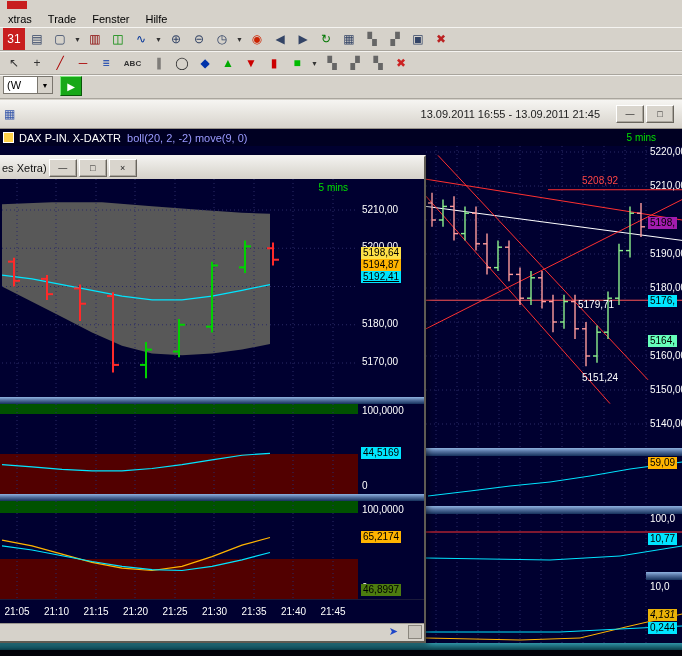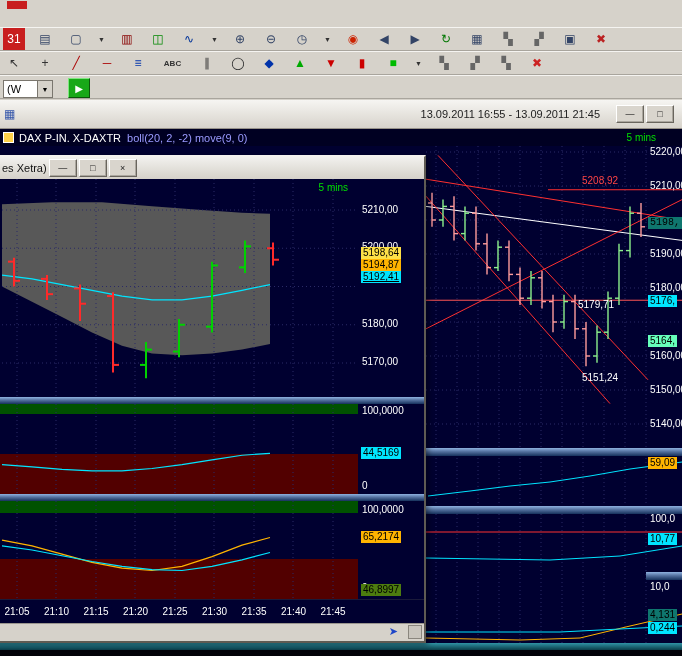--- a/index.html
+++ b/index.html
@@ -2,21 +2,21 @@
 <html><head>
 <meta charset="utf-8">
 <style>
   html,body{margin:0;padding:0}
   body{width:682px;height:656px;position:relative;overflow:hidden;background:#d6d2ca;
        font-family:"Liberation Sans",sans-serif;-webkit-font-smoothing:none}
   .top-area{position:absolute;top:0;left:0;width:682px;height:100px;background:#d6d2ca}
   .red-block{position:absolute;top:1px;left:7px;width:20px;height:8px;background:#c81e1e}
   .menu-bar{position:absolute;top:10px;left:0;width:100%;height:17px;display:flex;align-items:center;font-size:11px;color:#000}
   .menu-item{padding:1px 8px;cursor:default}
-  .toolbar{position:absolute;left:0;width:100%;height:24px;display:flex;align-items:flex-end;gap:9px;padding:0 3px;
+  .toolbar{position:absolute;left:0;width:100%;height:24px;display:flex;align-items:flex-start;gap:1px;padding:0 3px;
            border-top:1px solid #f5f4f1;border-bottom:1px solid #a9a59d;box-sizing:border-box}
   .tb1{top:27px}.tb2{top:51px}.tb3{top:75px}
   .icon-btn{width:20px;height:20px;display:flex;align-items:center;justify-content:center;font-size:12px;
             border:1px solid transparent;cursor:pointer;flex:none}
   .icon-btn.sm{width:9px;font-size:7px}
   .icon-btn.wide{width:27px;font-size:8px;font-weight:bold}
   .combo{width:50px;height:18px;background:#fff;border:1px solid #7a766e;display:flex;align-items:center;
          font-size:11px;padding-left:3px;box-sizing:border-box;cursor:pointer}
   .combo-arrow{margin-left:auto;width:14px;height:16px;background:#d6d2ca;border-left:1px solid #7a766e;
                font-size:7px;display:flex;align-items:center;justify-content:center}
@@ -63,20 +63,26 @@
   .time-label{position:absolute;top:6px;width:30px;text-align:center;color:#fff;font-size:10px}
   .cw-bottom{height:18px;background:#d6d2ca;position:relative;box-sizing:border-box;border-top:1px solid #9a968e}
   .pointer-btn{position:absolute;right:26px;top:1px;color:#1e46c8;font-size:11px;cursor:pointer}
   .corner-box{position:absolute;right:2px;bottom:2px;width:12px;height:12px;background:#c9c5bd;border:1px solid #8a867e}
 </style>
 </head>
 <body>
 
 <div class="top-area">
   <div class="red-block"></div>
+  <div class="menu-bar">
+      <div class="menu-item">xtras</div>
+      <div class="menu-item">Trade</div>
+      <div class="menu-item">Fenster</div>
+      <div class="menu-item">Hilfe</div>
+    </div>
   <div class="toolbar tb1">
       <div class="icon-btn" style="color: rgb(255, 255, 255); background: rgb(200, 30, 30);">31</div>
       <div class="icon-btn" style="color: rgb(51, 68, 102);">▤</div>
       <div class="icon-btn" style="color: rgb(51, 68, 102);">▢</div>
       <div class="icon-btn sm" style="color: rgb(51, 51, 51);">▼</div>
       <div class="icon-btn" style="color: rgb(136, 0, 0);">▥</div>
       <div class="icon-btn" style="color: rgb(0, 136, 0);">◫</div>
       <div class="icon-btn" style="color: rgb(0, 51, 153);">∿</div>
       <div class="icon-btn sm" style="color: rgb(51, 51, 51);">▼</div>
       <div class="icon-btn" style="color: rgb(51, 68, 102);">⊕</div>
@@ -238,28 +244,28 @@
     <div class="pane-sep" style="top:302px"></div>
     <div class="pane-sep" style="top:360px"></div>
     <div class="pane-sep" style="top:426px;left:646px;width:36px"></div>
   <div class="ax-label" style="top: 0px;">5220,00</div>
       <div class="ax-label" style="top: 34px;">5210,00</div>
       <div class="ax-label" style="top: 102px;">5190,00</div>
       <div class="ax-label" style="top: 136px;">5180,00</div>
       <div class="ax-label" style="top: 204px;">5160,00</div>
       <div class="ax-label" style="top: 238px;">5150,00</div>
       <div class="ax-label" style="top: 272px;">5140,00</div>
-      <div class="ax-tag" style="top: 71px; background: #0f766e; font-family: Liberation Mono, monospace;">5198,</div>
+      <div class="ax-tag" style="top: 71px; background: #a21caf;">5198,</div>
       <div class="ax-tag" style="top: 149px; background: rgb(0, 229, 255);">5176,</div>
       <div class="ax-tag" style="top: 189px; background: rgb(102, 255, 187);">5164,</div>
       <div class="ax-tag" style="top: 311px; background: rgb(255, 180, 0);">59,09</div>
       <div class="ax-label" style="top: 367px;">100,0</div>
       <div class="ax-tag" style="top: 387px; background: rgb(0, 229, 255);">10,77</div>
       <div class="ax-label" style="top: 435px;">10,0</div>
-      <div class="ax-tag" style="top: 463px; background: #0f766e;">4,131</div>
+      <div class="ax-tag" style="top: 463px; background: #eab308; font-style: italic;">4,131</div>
       <div class="ax-tag" style="top: 476px; background: rgb(0, 229, 255);">0,244</div>
     </div>
 </div>
 
 <div class="bottom-teal"></div>
 <div class="bottom-black"></div>
 
 <div class="child-window">
   <div class="cw-titlebar">
     <span class="cw-title">es Xetra)</span>

